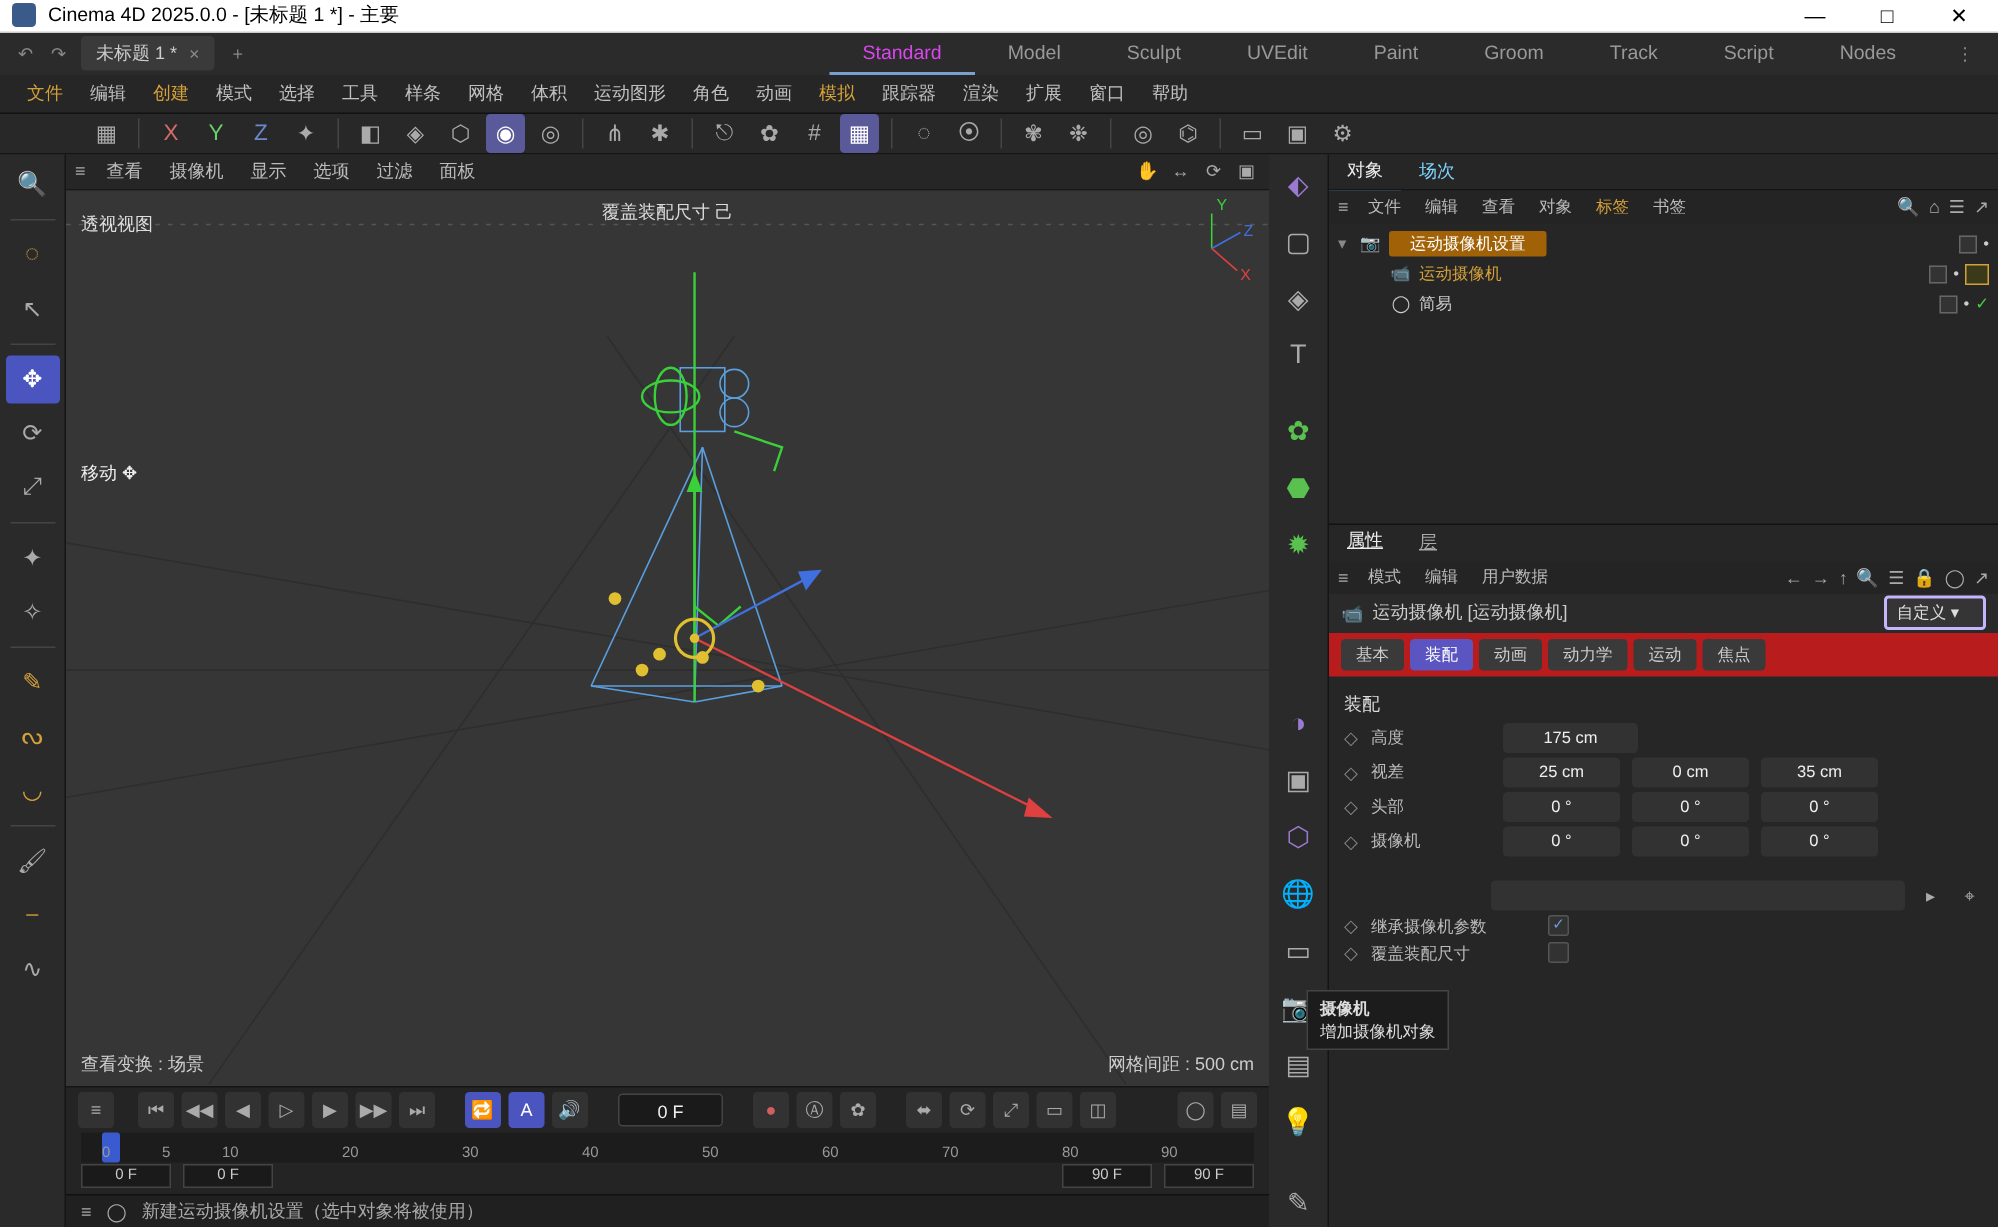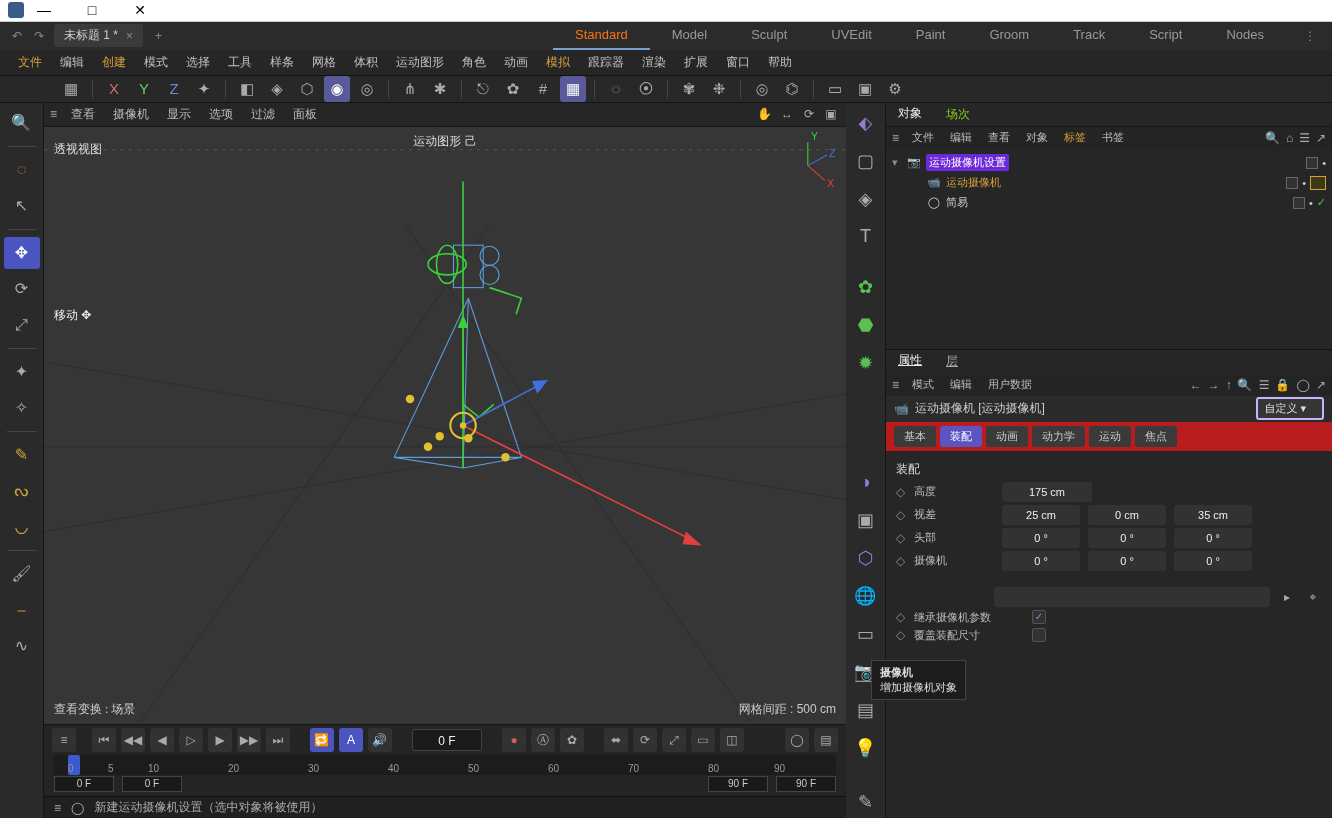--- a/index.html
+++ b/index.html
@@ -14,21 +14,21 @@
   
   
   .tabrow { height: 28px; background: #2b2b2b; display: flex; align-items: center; padding: 0 6px; }
   .histbtns { display: flex; gap: 0; }
   .histbtns span { width: 22px; text-align: center; color: #888; cursor: pointer; }
   .filetab { display: flex; align-items: center; background: #3a3a3a; padding: 3px 10px; border-radius: 3px; margin: 0 4px; gap: 8px; }
   .filetab .close { color: #888; cursor: pointer; }
   .plus-tab { color: #888; padding: 0 8px; cursor: pointer; }
   .layout-tabs { display: flex; margin-left: auto; gap: 0; font-size: 13px; }
   .layout-tabs span { padding: 6px 22px; color: #999; cursor: pointer; }
-  .layout-tabs span.active { color: #f97316; border-bottom: 2px solid #7aa0d0; }
+  .layout-tabs span.active { color: #d946ef; border-bottom: 2px solid #7aa0d0; }
   .layout-menu { margin-left: 8px; color: #888; padding: 0 10px; cursor: pointer;}
   
   
   .mainmenu { height: 26px; background: #262626; display: flex; align-items: center; padding: 0 10px; gap: 2px; border-bottom: 1px solid #111;}
   .mainmenu span { padding: 4px 8px; cursor: pointer; color: #c0c0c0; }
   .mainmenu span.golden { color: #d4a03a; }
   
   
   .top-toolbar { height: 30px; background: #282828; display: flex; align-items: center; padding: 0 10px; gap: 4px; border-bottom: 1px solid #151515;}
   .tbtn { width: 26px; height: 26px; display:flex; align-items:center; justify-content:center; border-radius: 3px; cursor:pointer; color:#aaa; font-size: 15px;}
@@ -49,21 +49,21 @@
   .center-col { flex:1; display:flex; flex-direction:column; }
   .view-menubar { height: 24px; background:#262626; display:flex; align-items:center; padding: 0 6px; gap: 2px; border-bottom:1px solid #181818;}
   .view-menubar .burger { margin-right: 4px; color:#aaa; cursor:pointer;}
   .view-menubar span.m { padding: 3px 8px; cursor:pointer; color:#bbb; }
   .view-hud { margin-left:auto; display:flex; gap:4px;}
   .view-hud span { width:18px; text-align:center; color:#aaa; cursor:pointer;}
   
   .viewport { flex:1; background:#363636; position:relative; overflow:hidden; }
   .vp-label { position:absolute; top:14px; left:10px; color:#ddd; font-size:12px; }
   .vp-camera { position:absolute; top:6px; left:50%; transform:translateX(-50%); color:#ddd; font-size:12px;}
-  .vp-bottom-left { position:absolute; bottom:6px; left:10px; color:#ccc; font-size:12px;font-family:Liberation Serif, serif;}
+  .vp-bottom-left { position:absolute; bottom:6px; left:10px; color:#ccc; font-size:12px;}
   .vp-bottom-right { position:absolute; bottom:6px; right:10px; color:#ccc; font-size:12px;}
   .move-hint { position:absolute; top:180px; left:10px; color:#eee; font-size:12px;}
   
   
   .timeline { height: 72px; background:#242424; border-top:1px solid #151515; display:flex; flex-direction:column; }
   .tl-controls { height:30px; display:flex; align-items:center; padding: 0 8px; gap:5px;}
   .tl-btn { width:24px; height:24px; display:flex; align-items:center; justify-content:center; border-radius:3px; cursor:pointer; color:#aaa; background:#323232;}
   .tl-btn.active { background:#4a55c0; color:#fff;}
   .tl-frame { width:70px; height:22px; background:#1a1a1a; border:1px solid #444; border-radius:3px; text-align:center; line-height:22px; color:#eee;}
   .tl-ruler { height:20px; background:#1c1c1c; margin:0 10px; position:relative; display:flex; align-items:center;}
@@ -80,33 +80,33 @@
   .mid-rail { width:40px; background:#2a2a2a; border-right:1px solid #151515; display:flex; flex-direction:column; align-items:center; padding-top:4px; gap:6px;}
   .mid-rail .mbtn { width:32px; height:32px; display:flex; align-items:center; justify-content:center; cursor:pointer; color:#aaa; font-size:18px;}
   .mid-rail .mbtn.green { color:#5ac050;}
   .mid-rail .mbtn.purple { color:#9a7ad0;}
   .mid-rail .mbtn.actv { color:#9a7ad0;}
   
   .panels { flex:1; display:flex; flex-direction:column; }
   
   
   .om-tabs { height:24px; display:flex; align-items:center; border-bottom:1px solid #151515; background:#262626;}
-  .om-tabs span { padding:5px 12px; cursor:pointer; color:#84cc16;}
+  .om-tabs span { padding:5px 12px; cursor:pointer; color:#7dd3fc;}
   .om-tabs span.active { color:#eee; border-bottom:2px solid #5a90d0;}
   .om-menu { height:22px; display:flex; align-items:center; padding:0 6px; gap:2px; background:#242424;}
   .om-menu .burger { color:#aaa; margin-right:4px;}
   .om-menu span.m { padding:2px 7px; cursor:pointer; color:#bbb; font-size:11px;}
   .om-menu span.m.gold { color:#d4a03a;}
   .om-menu .right { margin-left:auto; display:flex; gap:6px; color:#aaa;}
   .om-tree { flex:0 0 auto; min-height:200px; background:#262626; padding:4px 6px;}
   .tree-row { display:flex; align-items:center; height:20px; gap:4px; font-size:11px;}
   .tree-row .toggle { width:10px; color:#888;}
   .tree-row .icon { width:16px; text-align:center;}
   .tree-row .label { color:#ccc; cursor:pointer;}
-  .tree-row .label.sel { background:#6d28d9; padding:1px 3px; border-radius:2px; color:#fff;text-align:right;}
+  .tree-row .label.sel { background:#a16207; padding:1px 14px; border-radius:2px; color:#fff;text-align:right;}
   .tree-row .slots { margin-left:auto; display:flex; gap:4px; align-items:center;}
   .tree-row .chk { width:12px; height:12px; border:1px solid #666; background:#333;}
   .tree-row .green { color:#4c4;}
   .tree-row .tag { width:16px; height:14px; background:#3a3a1a; border:1px solid #d4a03a; display:inline-block;}
   .indent1 { padding-left: 20px;}
   
   
   .attr { flex:1; display:flex; flex-direction:column; border-top:1px solid #111; position:relative; min-height:0;}
   .attr-tabs { height:24px; display:flex; align-items:center; background:#262626;}
   .attr-tabs span { padding:5px 12px; cursor:pointer; color:#aaa;text-decoration:underline;}
@@ -137,20 +137,21 @@
   .tooltip { position:absolute; background:#1c1c1c; border:1px solid #444; padding:4px 8px; font-size:11px; color:#ddd; z-index:10; pointer-events:none;}
   
   
   svg text { font-family:inherit; }
 </style>
 </head>
 <body>
 
 <div class="titlebar">
   <div class="app-icon"></div>
+  <div class="title">Cinema 4D 2025.0.0 - [未标题 1 *] - 主要</div>
   <div class="win-ctrls">
     <span>—</span>
     <span>□</span>
     <span>✕</span>
   </div>
 </div>
 
 <div class="tabrow">
   <div class="histbtns">
     <span>↶</span>
@@ -269,21 +270,21 @@
       <div class="view-hud">
         <span>✋</span>
         <span>↔</span>
         <span>⟳</span>
         <span>▣</span>
       </div>
     </div>
 
     <div class="viewport">
       <div class="vp-label">透视视图</div>
-      <div class="vp-camera">运动图形 己</div>
+      <div class="vp-camera">覆盖装配尺寸 己</div>
       <div class="move-hint"><span>移动</span> ✥</div>
       <div class="vp-bottom-left">查看变换 : 场景</div>
       <div class="vp-bottom-right">网格间距 : 500 cm</div>
 
       
       <svg width="100%" height="100%" viewBox="0 0 756 560">
 
         <g stroke="#2e2e2e" stroke-width="1">
           <line x1="0" y1="300" x2="756" y2="300"></line>
           <line x1="90" y1="560" x2="420" y2="90"></line>

